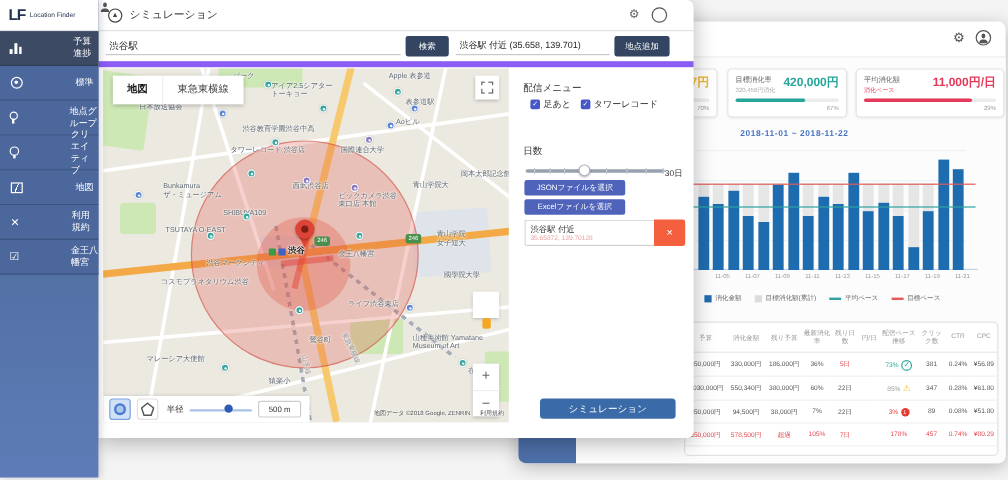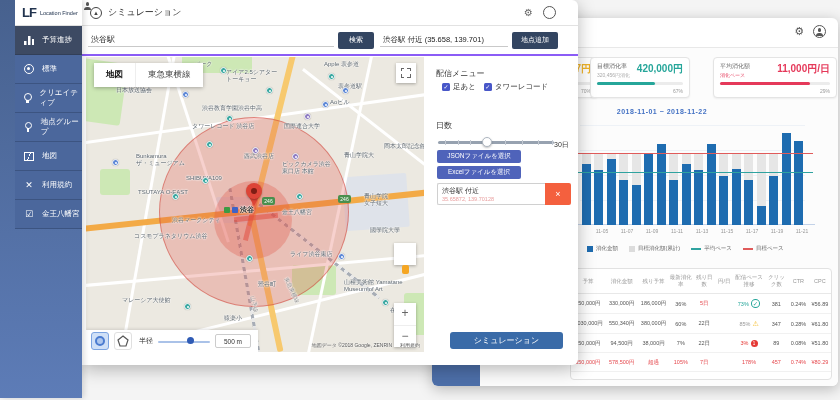--- a/index.html
+++ b/index.html
@@ -9,21 +9,21 @@
 
 .bw{position:absolute;left:432px;top:18px;width:406px;height:368px;background:#fff;border-radius:6px;box-shadow:0 3px 14px rgba(0,0,0,.25);z-index:2;}
 .bw-header{position:absolute;left:0;top:0;right:0;height:30px;border-bottom:1px solid #e8e8e8;}
 .bw-gear{position:absolute;right:34px;top:7px;font-size:11px;color:#555;cursor:pointer;}
 .acct{position:absolute;right:12px;top:7px;width:13px;height:13px;border:1.2px solid #555;border-radius:50%;}
 .acct i{position:absolute;left:3.8px;top:2.2px;width:3.4px;height:3.4px;background:#555;border-radius:50%;}
 .acct b{position:absolute;left:2.2px;top:6.5px;width:6.6px;height:3.6px;background:#555;border-radius:3px 3px 0 0;}
 .bw-body{position:absolute;left:0;top:30px;right:0;bottom:0;background:#fcfcfc;border-radius:0 0 6px 6px;}
 .stat-card{position:absolute;top:9px;height:41px;background:#fff;border:1px solid #e4e4e4;border-radius:4px;box-shadow:0 1px 2px rgba(0,0,0,.06);padding:4px 6px;overflow:hidden;}
 .stat-card:nth-child(1){left:100px;width:66px;}
-.stat-card:nth-child(2){left:158px;width:100px;}
+.stat-card:nth-child(2){left:174px;width:100px;}
 .stat-card:nth-child(3){left:281px;width:124px;}
 .sc-title{font-size:6px;color:#666;}
 .sc-value{position:absolute;right:6px;top:4px;font-size:10px;font-weight:bold;}
 .sc-sub{position:absolute;left:6px;top:14px;font-size:5px;color:#aaa;}
 .sc-track{position:absolute;left:6px;right:6px;top:24px;height:3px;background:#ececec;border-radius:2px;}
 .sc-fill{height:3px;border-radius:2px;}
 .sc-pct{position:absolute;right:6px;top:30px;font-size:5px;color:#999;}
 .date-range{position:absolute;left:150px;top:60px;width:160px;text-align:center;font-size:7px;font-weight:bold;color:#4472c4;letter-spacing:.5px;}
 
 .chart{position:absolute;left:148px;top:77px;width:225px;height:100px;}
@@ -45,27 +45,27 @@
 th{font-size:5.5px;color:#999;font-weight:normal;padding:5px 1px;border-bottom:1px solid #e8e8e8;text-align:center;}
 td{font-size:5.5px;color:#555;padding:5.5px 1px;border-bottom:1px solid #f1f1f1;text-align:center;white-space:nowrap;overflow:hidden;}
 tr.alert td{color:#e5484d;}
 td.red{color:#e5484d;}
 .pace-ico-ok{color:#26a69a;font-size:6.5px;border:1px solid #26a69a;border-radius:50%;padding:0 1px;margin-left:2px;}
 .pace-ico-warn{color:#f5b91e;font-size:7px;margin-left:2px;}
 .pace-badge{display:inline-block;background:#e53935;color:#fff;font-size:4.5px;width:7px;height:7px;line-height:7px;border-radius:50%;margin-left:2px;}
 .bw-stub{position:absolute;left:0;bottom:0;width:48px;height:21px;background:#4d6fa9;border-radius:0 0 0 6px;}
 
 
-.sidebar{position:absolute;left:0;top:0;width:82px;height:398px;background:linear-gradient(#47618e,#5d7cb7);z-index:12;box-shadow:2px 0 6px rgba(0,0,0,.15);padding-left:15px;}
+.sidebar{position:absolute;left:0;top:0;width:82px;height:398px;background:linear-gradient(#47618e,#5d7cb7);z-index:12;box-shadow:2px 0 6px rgba(0,0,0,.15);}
 .logo{height:26px;background:#fff;display:flex;align-items:center;padding-left:7px;gap:4px;border-bottom:1px solid #e0e0e0;}
 .logo-mark{font-size:13px;font-weight:bold;color:#22344f;letter-spacing:-1px;}
 .logo-name{font-size:5.5px;color:#22344f;}
 .sb-item{height:29px;display:flex;align-items:center;padding-left:8px;gap:7px;color:#fff;background:#4b679c;border-bottom:1px solid rgba(22,36,60,.28);cursor:pointer;}
 .sb-item.active{background:#3d4a63;}
-.sb-label{font-size:7.5px;}
+.sb-label{font-size:7.5px;margin-left:36px;}
 .sb-icwrap{width:12px;height:12px;display:flex;align-items:center;justify-content:center;}
 .sb-glyph{color:#fff;font-size:9px;line-height:9px;}
 .ic{display:inline-block;}
 .ic-budget{width:10px;height:9px;background:linear-gradient(#fff,#fff) left bottom/2.5px 4px no-repeat,linear-gradient(#fff,#fff) 4px bottom/2.5px 9px no-repeat,linear-gradient(#fff,#fff) right bottom/2.5px 6px no-repeat;}
 .ic-target{width:10px;height:10px;border:1.5px solid #fff;border-radius:50%;position:relative;}
 .ic-target::after{content:"";position:absolute;left:2px;top:2px;width:3px;height:3px;background:#fff;border-radius:50%;}
 .ic-pin{width:7px;height:7px;border:1.5px solid #fff;border-radius:50%;position:relative;margin-top:-4px;}
 .ic-pin::after{content:"";position:absolute;left:1px;top:5.5px;width:2px;height:4px;background:#fff;}
 .ic-bulb{width:8px;height:8px;border:1.5px solid #fff;border-radius:50%;position:relative;margin-top:-3px;}
 .ic-bulb::after{content:"";position:absolute;left:1.5px;top:6.5px;width:2.5px;height:3px;background:#fff;}
@@ -73,21 +73,21 @@
 
 
 .fw{position:absolute;left:82px;top:0;width:496px;height:365px;background:#fff;border-radius:0 6px 6px 0;box-shadow:0 4px 18px rgba(0,0,0,.28);z-index:10;}
 .fw-header{position:absolute;left:0;top:0;right:0;height:26px;border-bottom:1px solid #e2e2e2;display:flex;align-items:center;padding-left:8px;}
 .sim-ic{width:12px;height:12px;border:1.5px solid #444;border-radius:50%;display:flex;align-items:center;justify-content:center;font-size:6px;color:#444;}
 .fw-title{font-size:9px;color:#333;margin-left:6px;}
 .fw-hicons{margin-left:auto;display:flex;align-items:center;gap:10px;margin-right:22px;}
 .fw-gear{font-size:10px;color:#666;cursor:pointer;}
 .fw .acct{position:static;}
 
-.fw-search{position:absolute;left:0;top:26px;right:0;height:30px;border-bottom:2px solid #8b5cf6;display:flex;align-items:center;padding:0 6px;}
+.fw-search{position:absolute;left:0;top:26px;right:0;height:30px;border-bottom:5px solid #8b5cf6;display:flex;align-items:center;padding:0 6px;}
 .inp{border:none;border-bottom:1px solid #c9c9c9;font-size:8px;color:#222;padding:2px 3px;background:#fff;outline:none;}
 .inp1{width:246px;}
 .inp2{width:128px;margin-left:6px;font-size:7.5px;}
 .btn-navy{background:#334561;color:#fff;border:none;border-radius:2px;font-size:7px;height:17px;margin-left:4px;cursor:pointer;}
 .btn-search{width:36px;}
 .btn-add{width:46px;}
 
 .fw-map{position:absolute;left:4px;top:57px;width:338px;height:295px;background:#ece9e1;overflow:hidden;}
 .park{position:absolute;background:#cde8b5;border-radius:3px;}
 .bldg{position:absolute;background:#dfe3ea;border-radius:2px;}
@@ -399,29 +399,29 @@
           <span class="sb-label">予算進捗</span>
         </div>
         <div class="sb-item">
           <span class="sb-icwrap">
             <span class="ic ic-target"></span>
           </span>
           <span class="sb-label">標準</span>
         </div>
         <div class="sb-item">
           <span class="sb-icwrap">
-            <span class="ic ic-bulb"></span>
-          </span>
-          <span class="sb-label">クリエイティブ</span>
+            <span class="ic ic-pin"></span>
+          </span>
+          <span class="sb-label">地点グループ</span>
         </div>
         <div class="sb-item">
           <span class="sb-icwrap">
-            <span class="ic ic-pin"></span>
-          </span>
-          <span class="sb-label">地点グループ</span>
+            <span class="ic ic-bulb"></span>
+          </span>
+          <span class="sb-label">クリエイティブ</span>
         </div>
         <div class="sb-item">
           <span class="sb-icwrap">
             <span class="ic ic-map"></span>
           </span>
           <span class="sb-label">地図</span>
         </div>
         <div class="sb-item">
           <span class="sb-icwrap">
             <span class="sb-glyph">✕</span>

